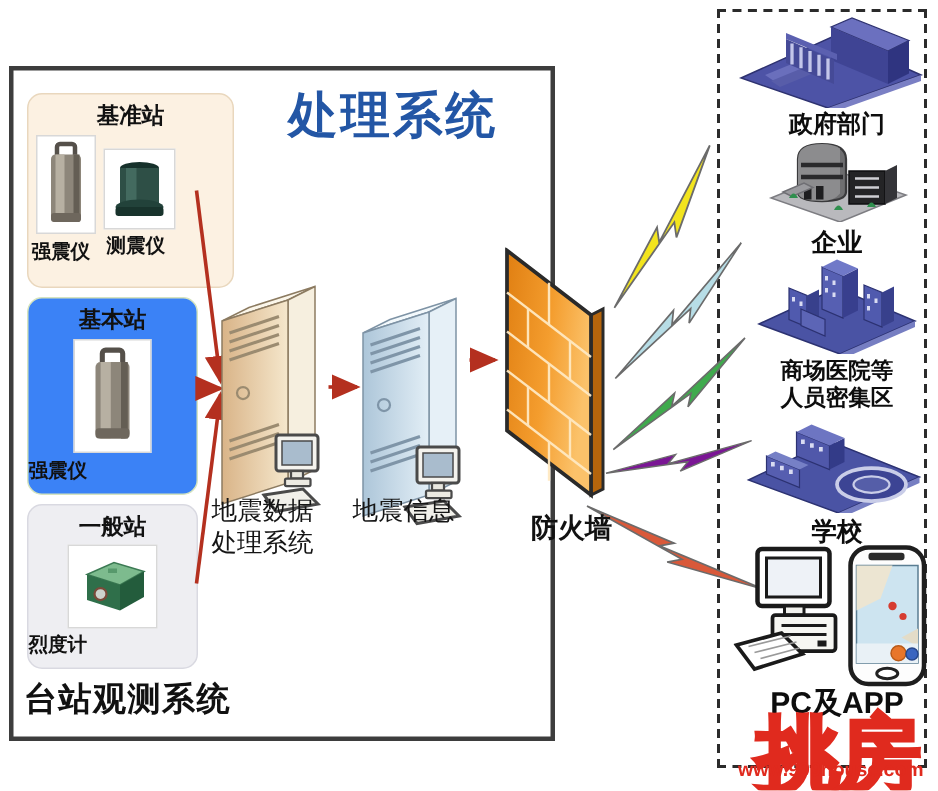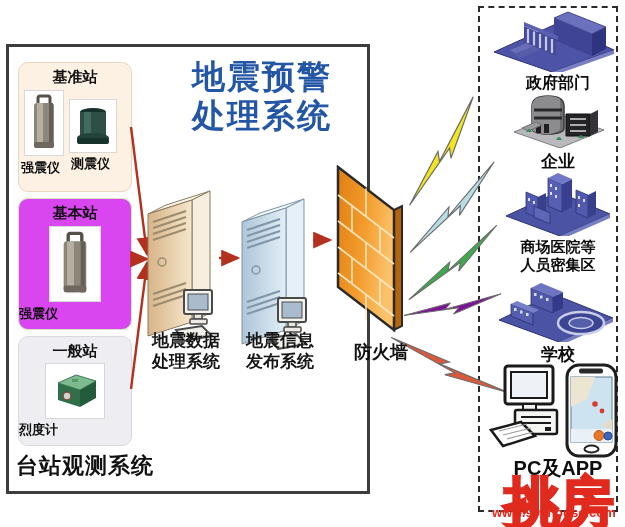--- a/index.html
+++ b/index.html
@@ -3,47 +3,46 @@
 <meta charset="utf-8">
 <style>
   html,body{margin:0;padding:0;background:#fff;}
   .canvas{position:relative;width:625px;height:527px;background:#ffffff;overflow:hidden;
           font-family:"Liberation Sans","DejaVu Sans",sans-serif;}
   .abs{position:absolute;}
   .main-box{left:6px;top:44px;width:358px;height:444px;border:3px solid #3d3d3d;background:#fff;z-index:1;}
   .title{left:158px;top:58px;width:208px;text-align:center;font-size:33px;font-weight:bold;
          color:#2356a5;line-height:1.18;letter-spacing:2px;z-index:2;}
   .station-box{left:18px;width:112px;border-radius:10px;z-index:2;}
-  .sb1{top:62px;height:128px;background:#fcf1e2;border:1px solid #e9d7bd;}
-  .sb2{top:198px;height:130px;background:#d946ef;border:1px solid #d5e4bf;}
+  .sb1{top:62px;height:128px;background:#fcf1e2;border:1px solid #e9d7bd;padding-left:24px;}
+  .sb2{top:198px;height:130px;background:#3b82f6;border:1px solid #d5e4bf;}
   .sb3{top:336px;height:108px;background:#eeeef2;border:1px solid #d9d9e1;}
   .station-title{position:absolute;top:5px;left:0;width:100%;text-align:center;font-size:15px;font-weight:bold;color:#111;}
   .inst-card{position:absolute;background:#fff;border:1px solid #d8d8d8;display:flex;align-items:center;justify-content:center;}
   .inst-label{position:absolute;font-size:13px;font-weight:bold;color:#111;text-align:left;}
   .caption{left:16px;top:451px;font-size:22px;font-weight:bold;color:#111;z-index:2;letter-spacing:1px;}
-  .server-label{width:90px;text-align:center;font-size:17px;font-weight:bold;color:#151515;line-height:1.22;z-index:4;}
+  .server-label{width:90px;font-size:17px;font-weight:normal;color:#151515;line-height:1.22;z-index:4;}
   .fw-label{left:330px;top:340px;width:78px;text-align:right;font-size:18px;font-weight:bold;color:#111;z-index:4;}
   .r-label{left:488px;width:140px;text-align:center;font-weight:bold;color:#0d0d0d;z-index:4;}
   .dashed-box{left:478px;top:6px;width:140px;height:506px;border:2px dashed #2b2b2b;box-sizing:border-box;z-index:1;}
   .footer-caption{left:486px;top:479px;font-size:24px;font-weight:bold;color:#181818;letter-spacing:3px;z-index:5;}
   .watermark{left:492px;top:466px;width:132px;text-align:center;font-size:56px;font-weight:900;
              color:rgba(255,255,255,0.9);-webkit-text-stroke:2.5px #e02a1e;letter-spacing:-2px;z-index:6;
              text-shadow:0 0 1px #e02a1e;}
   .watermark-url{left:492px;top:505px;width:132px;text-align:left;font-size:13px;font-weight:bold;color:#e02a1e;z-index:6;}
   svg{display:block;}
 </style>
 </head>
 <body>
 
 <div class="canvas">
 
   <div class="abs main-box"></div>
 
   <div class="abs title">
-    <div>地震预警</div>
     <div>处理系统</div>
   </div>
 
   <div class="abs station-box sb1">
     <div class="station-title">基准站</div>
     <div class="inst-card" style="left:5px;top:27px;width:38px;height:64px;">
       <svg width="30" height="58" viewBox="0 0 30 58">
         <rect x="9" y="2" width="12" height="9" rx="2" fill="none" stroke="#55504a" stroke-width="3"></rect>
         <rect x="5" y="9" width="20" height="45" rx="3" fill="#8d867a"></rect>
         <rect x="8" y="9" width="6" height="45" fill="#b7b0a2"></rect>
@@ -153,21 +152,20 @@
       <polygon points="30,148 56,144 66,154 38,159" fill="#f1f0ea" stroke="#4a4a4a" stroke-width="2"></polygon>
     </g>
   </svg>
 
   <div class="abs server-label" style="left:141px;top:331px;">
     <div>地震数据</div>
     <div>处理系统</div>
   </div>
   <div class="abs server-label" style="left:235px;top:331px;">
     <div>地震信息</div>
-    <div>发布系统</div>
   </div>
 
   <svg class="abs" style="left:330px;top:165px;z-index:3;" width="80" height="172" viewBox="0 0 80 172">
     <defs>
       <linearGradient id="fwg" x1="0" y1="0" x2="1" y2="0.35">
         <stop offset="0" stop-color="#e07f12"></stop>
           <stop offset="0.55" stop-color="#f49d2e"></stop>
           <stop offset="1" stop-color="#fbc26a"></stop>
       </linearGradient>
     </defs>

